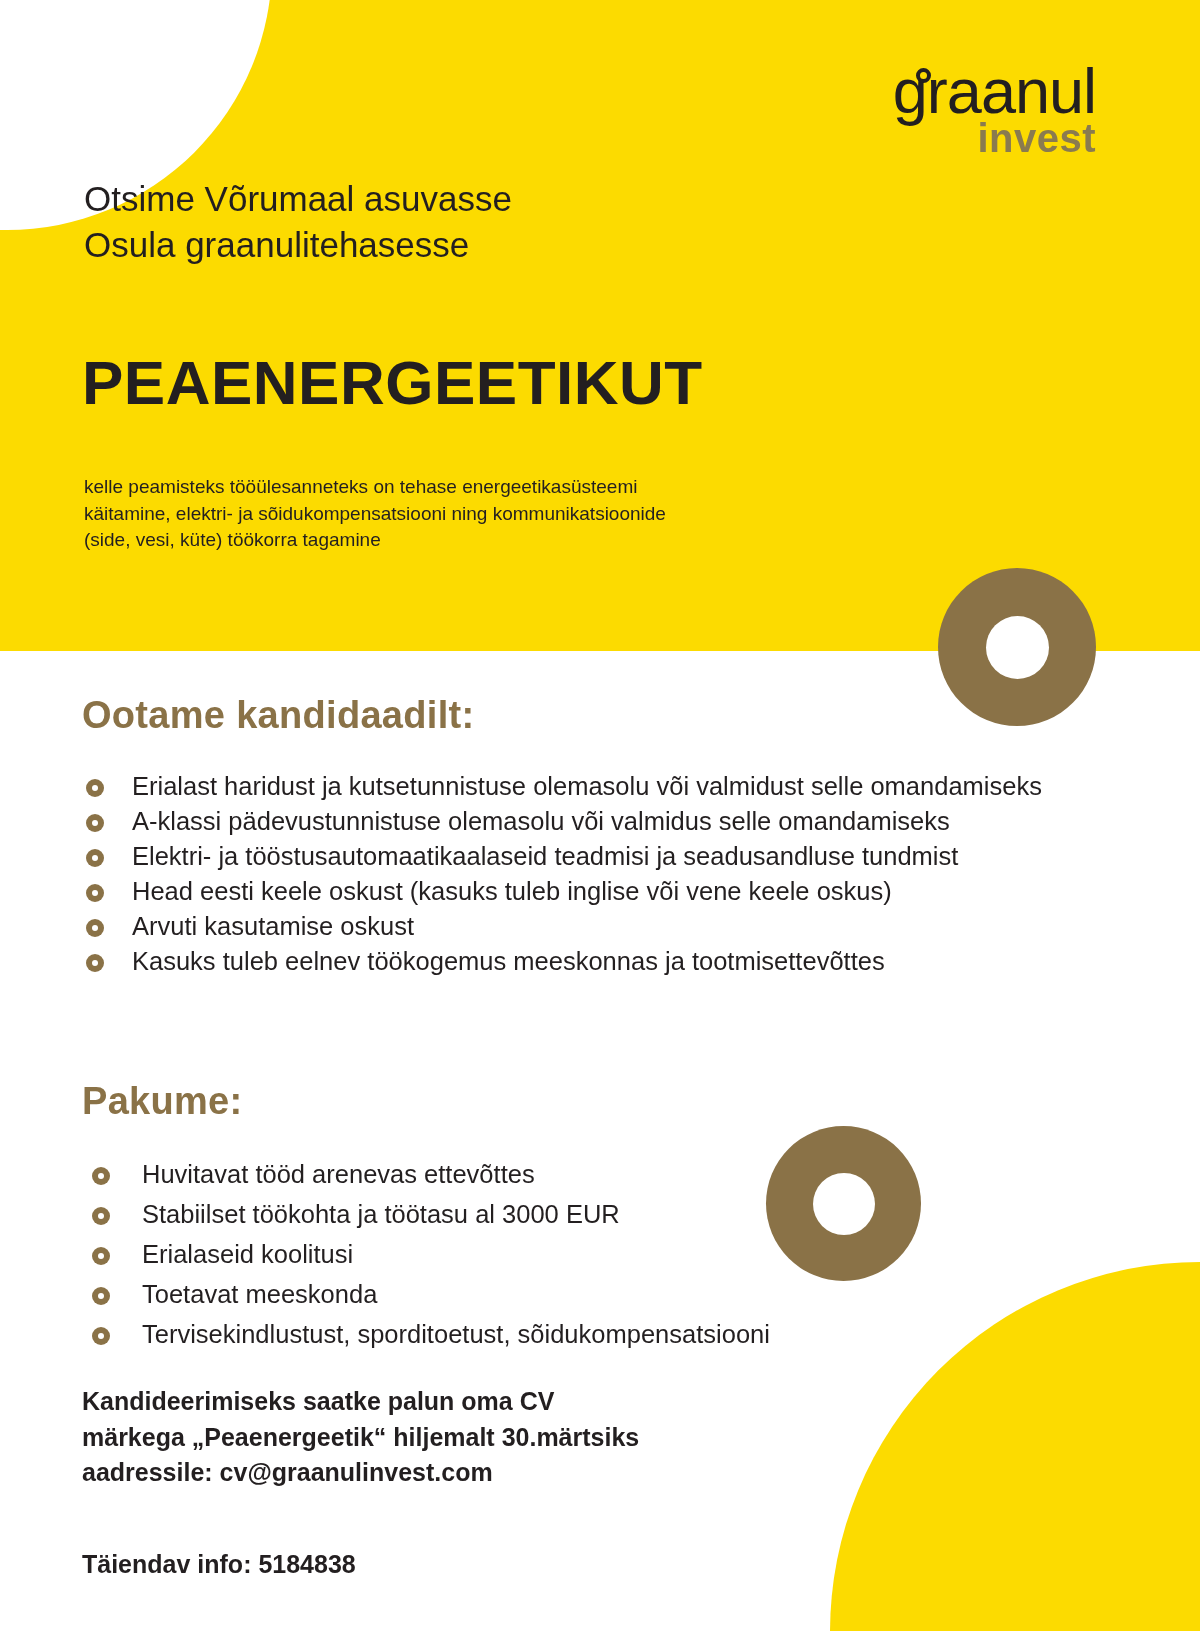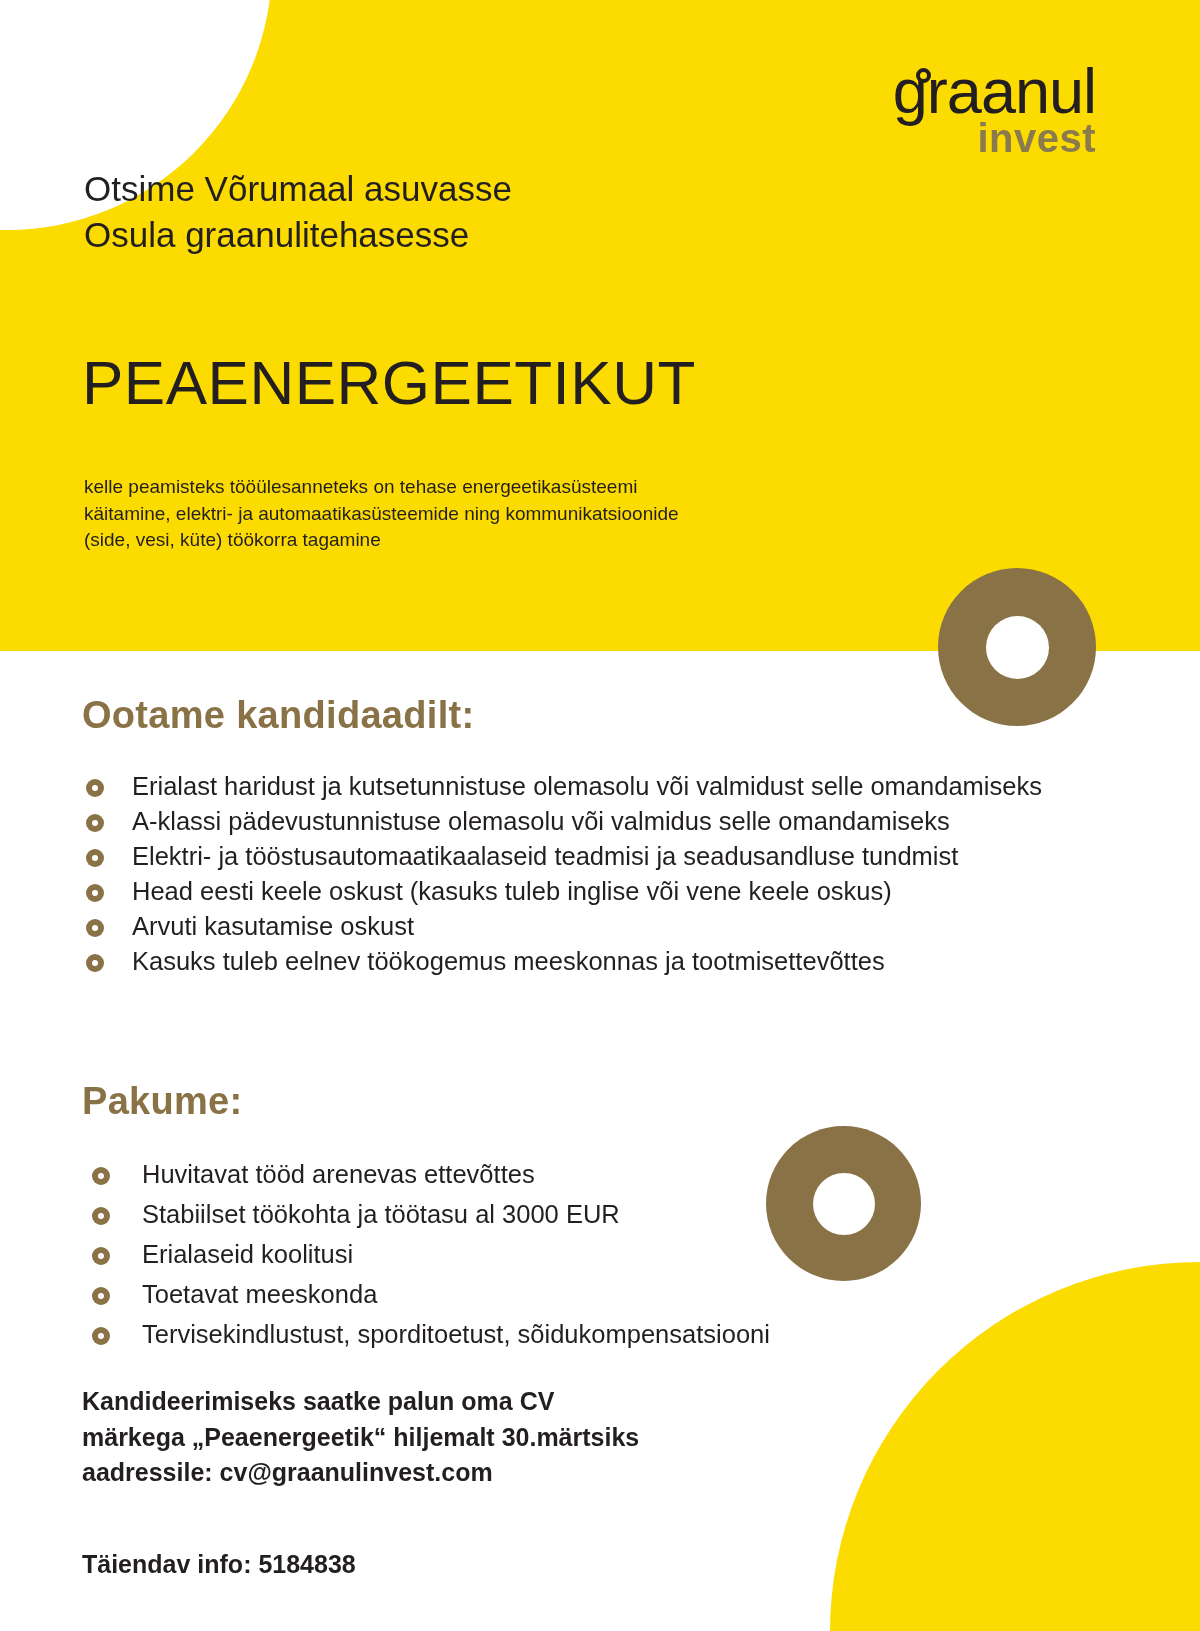--- a/index.html
+++ b/index.html
@@ -73,32 +73,32 @@
     border: 4px solid #231f20;
     border-radius: 50%;
     box-sizing: border-box;
   }
   .logo-main-wrap { position: relative; display: inline-block; text-align: center; }
 
   
   .intro {
     position: absolute;
     left: 84px;
-    top: 166px;
+    top: 176px;
     width: 700px;
     font-size: 35px;
     line-height: 1.32;
     color: #231f20;
   }
   .job-title {
     position: absolute;
     left: 82px;
     top: 352px;
     font-size: 62px;
-    font-weight: normal;
+    font-weight: bold;
     letter-spacing: 0.5px;
     color: #231f20;
     line-height: 1;
   }
   .job-desc {
     position: absolute;
     left: 84px;
     top: 474px;
     width: 1005px;
     font-size: 19px;
@@ -240,21 +240,21 @@
 
   <div class="intro">
     <div>Otsime Võrumaal asuvasse</div>
     <div>Osula graanulitehasesse</div>
   </div>
 
   <div class="job-title">PEAENERGEETIKUT</div>
 
   <div class="job-desc">
     <div>kelle peamisteks tööülesanneteks on tehase energeetikasüsteemi</div>
-    <div>käitamine, elektri- ja automaatikasüsteemide ning kommunikatsioonide</div>
+    <div>käitamine, elektri- ja sõidukompensatsiooni ning kommunikatsioonide</div>
     <div class="lastline">(side, vesi, küte) töökorra tagamine</div>
   </div>
 
   <div class="ring ring-top"></div>
   <div class="ring ring-mid"></div>
 
   <div class="corner-yellow-br"></div>
 
   <div class="section-heading heading-expect">Ootame kandidaadilt:</div>
   <ul class="bullet-list list-expect">

